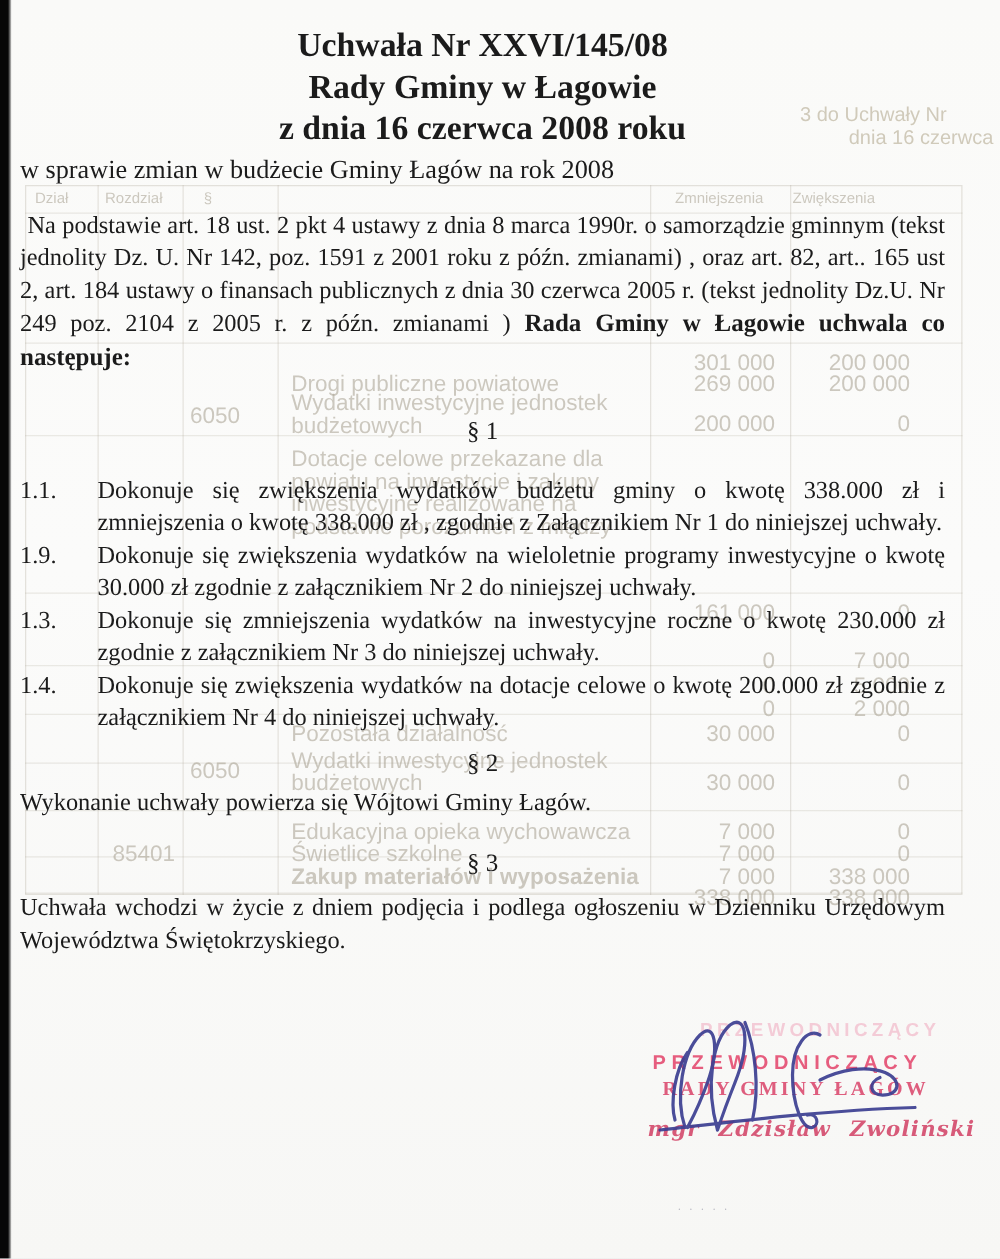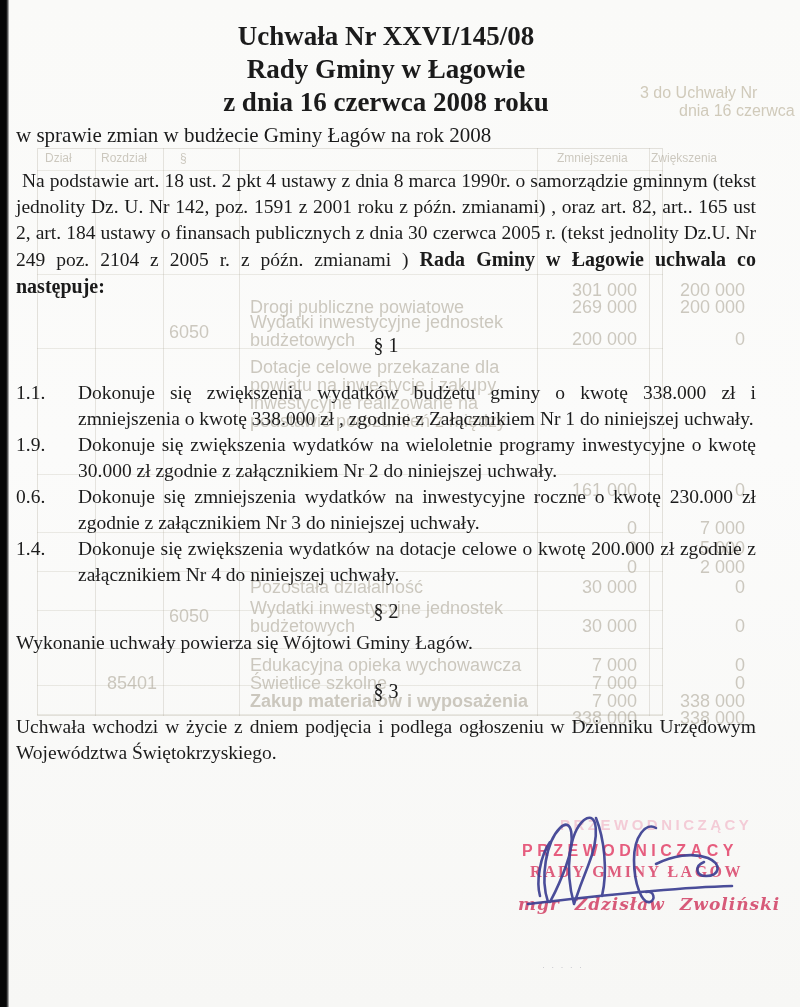--- a/index.html
+++ b/index.html
@@ -5,21 +5,21 @@
   html,body{margin:0;padding:0;background:#e8e8e8;}
   .page{
     position:relative;width:800px;height:1007px;overflow:hidden;
     background:linear-gradient(180deg,#fafaf8 0%,#fbfbfa 45%,#f7f7f5 100%);
     font-family:"Liberation Serif",serif;color:#1b1b1b;
   }
   
   .edge-strip{position:absolute;left:0;top:0;width:9px;height:100%;z-index:6;
     background:linear-gradient(90deg,#070707 0px,#070707 6px,#2a2a2a 7px,rgba(80,80,80,.25) 9px);}
   
-  .ghost{position:absolute;left:37px;top:148px;width:626px;height:568px;z-index:1;
+  .ghost{position:absolute;left:20px;top:148px;width:750px;height:568px;z-index:1;
     font-family:"Liberation Sans",sans-serif;}
   .ghost .frame{position:absolute;inset:0;border:1px solid rgba(172,167,150,.30);}
   .vline{position:absolute;top:0;bottom:0;width:1px;background:rgba(172,167,150,.28);}
   .hline{position:absolute;left:0;right:0;height:1px;background:rgba(172,167,150,.22);}
   .g{position:absolute;font-size:18px;color:#a69f8f;opacity:.55;white-space:nowrap;}
   .g.sm{font-size:12px;}
   .gdec{left:505px;width:95px;text-align:right;}
   .ginc{left:618px;width:90px;text-align:right;}
   .ghost-tr{position:absolute;z-index:1;font-family:"Liberation Sans",sans-serif;
     font-size:16px;color:#c9c2b0;opacity:.85;white-space:nowrap;}
@@ -155,21 +155,21 @@
     <div class="list">
       <div class="list-item">
         <div class="num">1.1.</div>
         <div class="txt">Dokonuje się zwiększenia wydatków budżetu gminy o kwotę 338.000 zł i zmniejszenia o kwotę 338.000 zł , zgodnie z Załącznikiem Nr 1 do niniejszej uchwały.</div>
       </div>
       <div class="list-item">
         <div class="num">1.9.</div>
         <div class="txt">Dokonuje się zwiększenia wydatków na wieloletnie programy inwestycyjne o kwotę 30.000 zł  zgodnie z załącznikiem Nr 2 do niniejszej uchwały.</div>
       </div>
       <div class="list-item">
-        <div class="num">0.6.</div>
+        <div class="num">1.3.</div>
         <div class="txt">Dokonuje się zmniejszenia wydatków na  inwestycyjne roczne o kwotę 230.000  zł zgodnie z załącznikiem Nr 3 do niniejszej uchwały.</div>
       </div>
       <div class="list-item">
         <div class="num">1.4.</div>
         <div class="txt">Dokonuje się zwiększenia wydatków na dotacje celowe o kwotę 200.000 zł zgodnie z załącznikiem Nr 4 do niniejszej uchwały.</div>
       </div>
     </div>
 
     <p class="section-mark mark-2">§ 2</p>
     <p class="plain-par">Wykonanie uchwały powierza się Wójtowi Gminy Łagów.</p>

